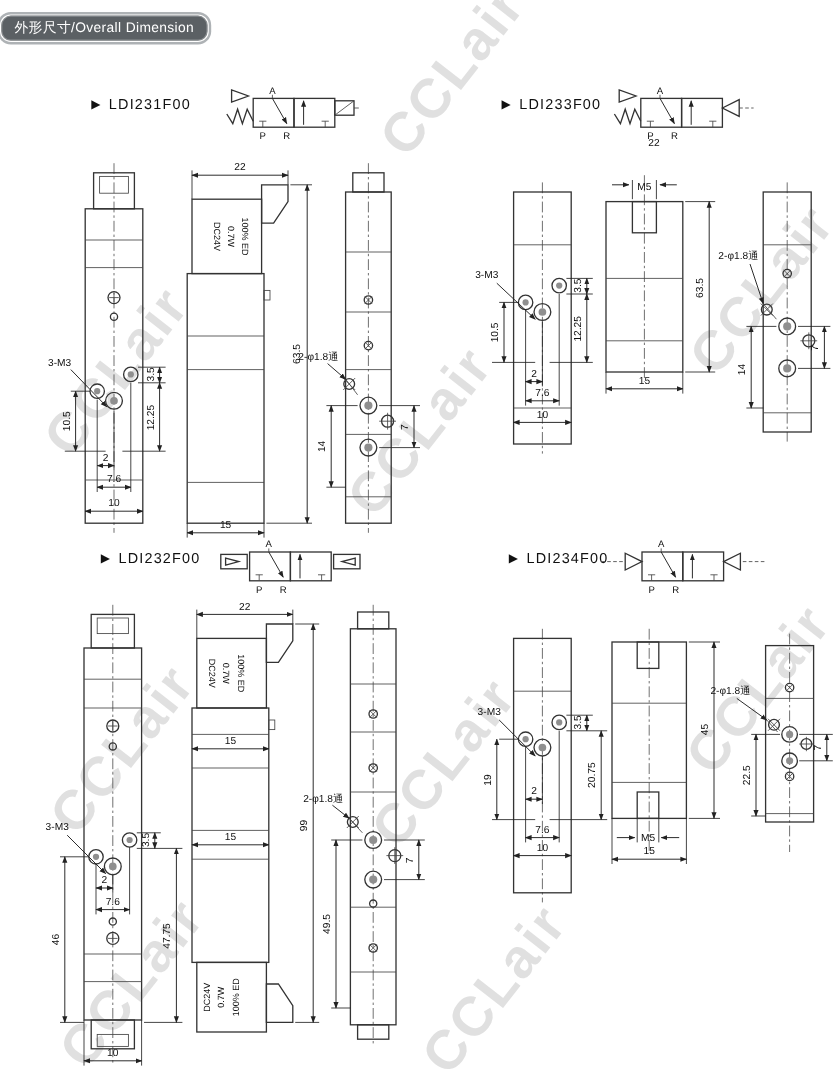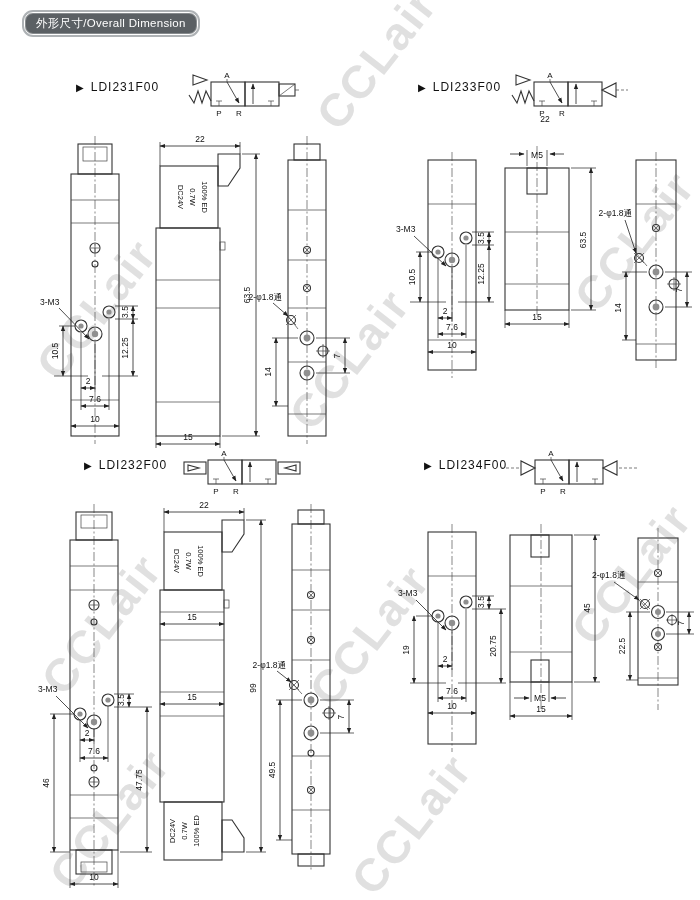--- a/index.html
+++ b/index.html
@@ -1,20 +1,20 @@
 <!DOCTYPE html>
 <html><head>
 <meta charset="utf-8">
 <style>
 *{margin:0;padding:0;box-sizing:border-box}
 html,body{width:700px;height:900px;background:#fff;position:relative;overflow:hidden;
   font-family:"Liberation Sans",sans-serif}
 .wm{position:absolute;z-index:0;font-weight:bold;font-size:46px;color:#c7c7c7;opacity:.55;
   transform:rotate(-52deg);letter-spacing:2px;white-space:nowrap;pointer-events:none}
-.badge{position:absolute;left:24px;top:12px;z-index:3;background:#5b6064;color:#fff;
+.badge{position:absolute;left:0;top:12px;z-index:3;background:#5b6064;color:#fff;
   font-size:11.5px;padding:3px 11px;border-radius:9px;border:1px solid #fff;
   box-shadow:0 0 0 2px #aeb2b5, inset 0 0 0 1px #878b8e;letter-spacing:.3px}
 .glabel{position:absolute;z-index:2;font-size:12px;color:#111;display:flex;align-items:center;
   gap:7px;letter-spacing:1px}
 .glabel .tri{font-size:10px;letter-spacing:0}
 svg.sym,svg.drw{position:absolute;z-index:2;overflow:visible}
 svg text{font-family:"Liberation Sans",sans-serif}
 .ol{fill:none;stroke:#333;stroke-width:1.1}
 .thin{fill:none;stroke:#444;stroke-width:.7}
 .cl{fill:none;stroke:#555;stroke-width:.7;stroke-dasharray:9 2.5 2 2.5}

